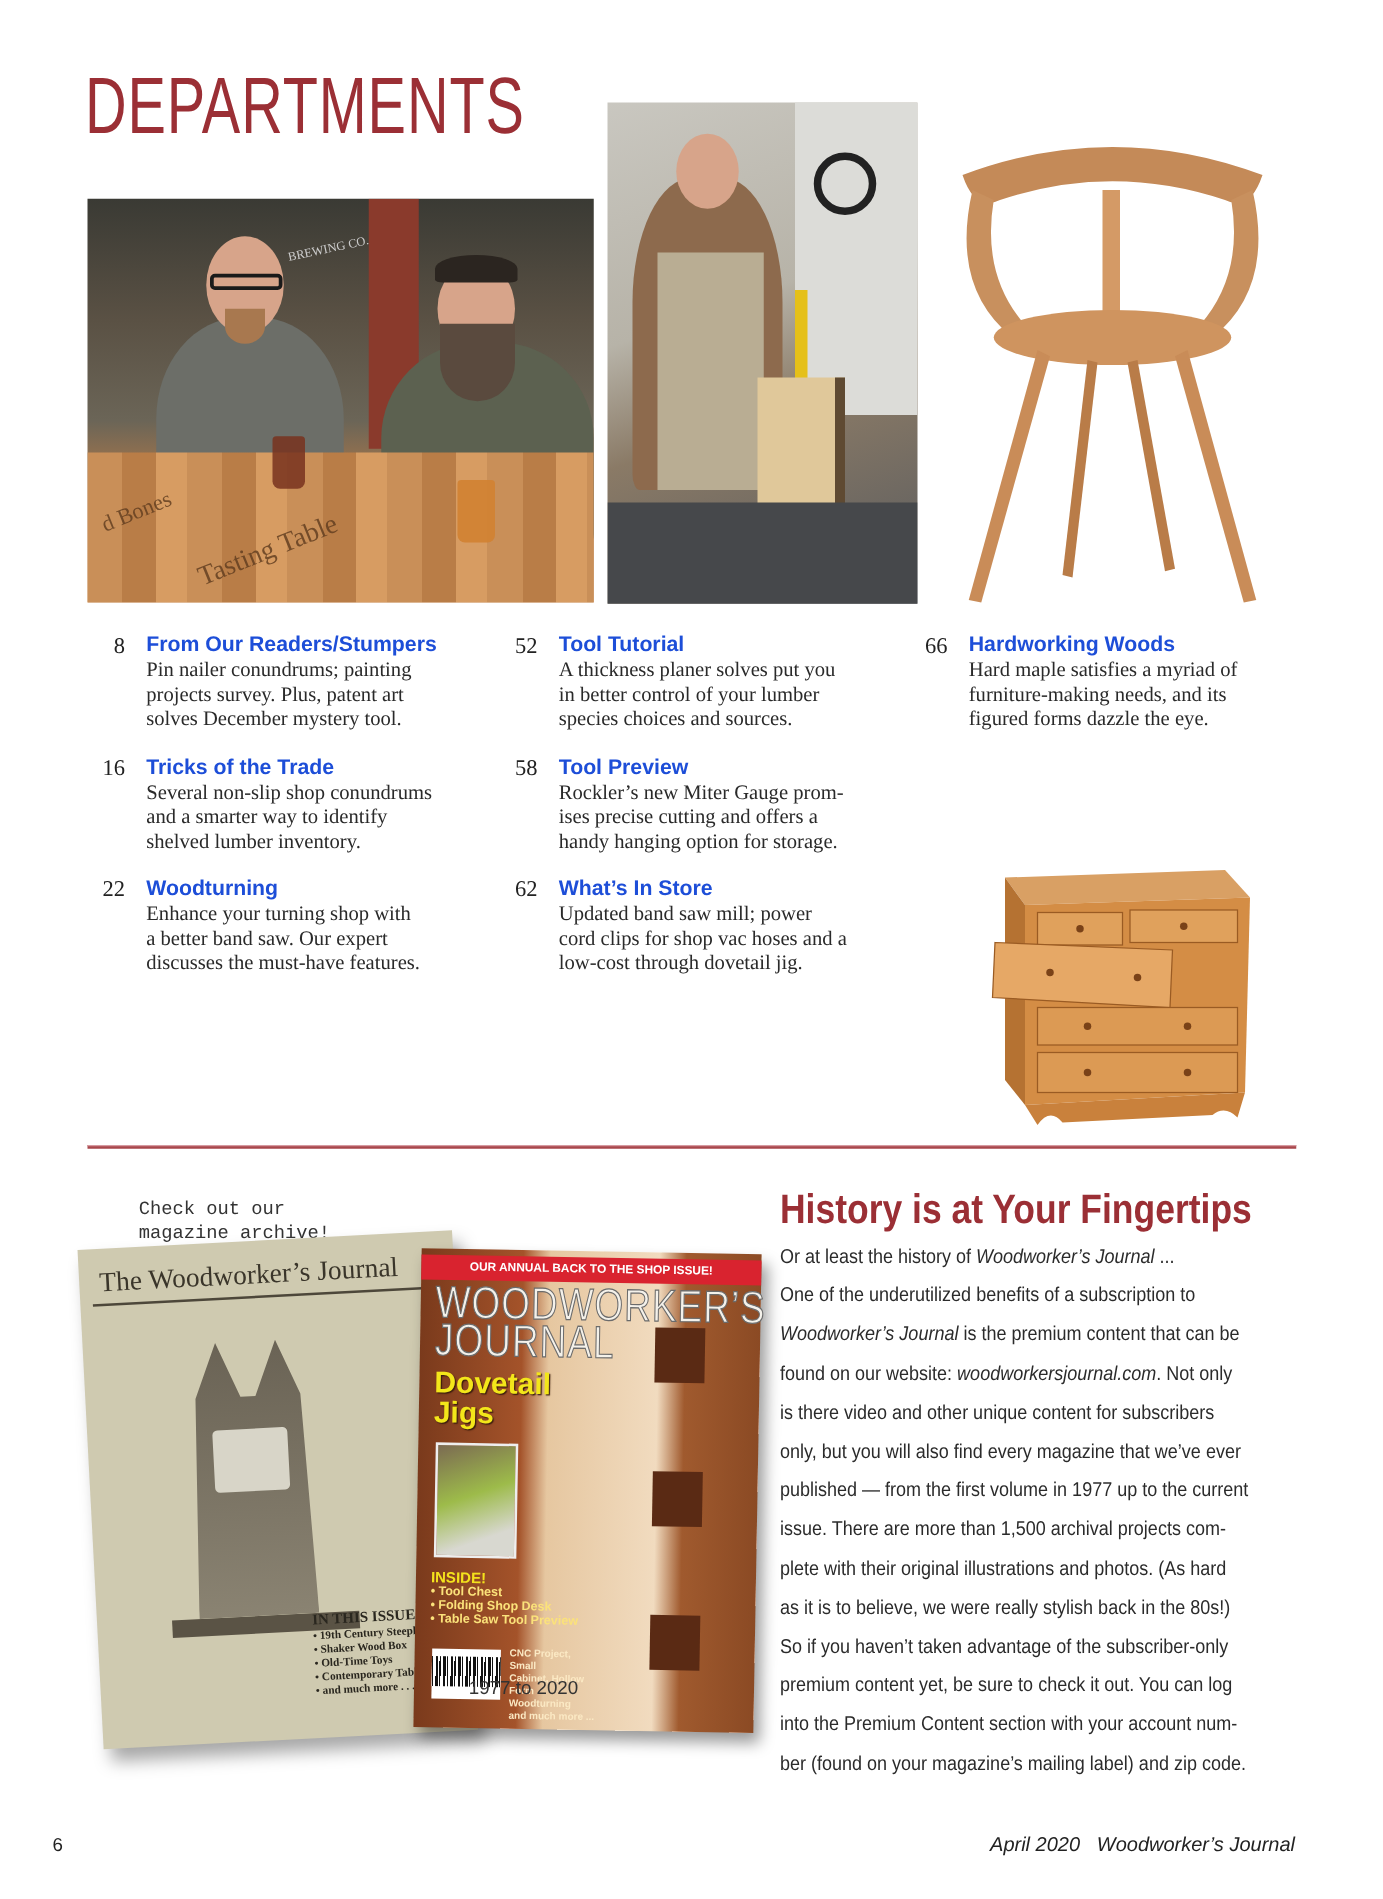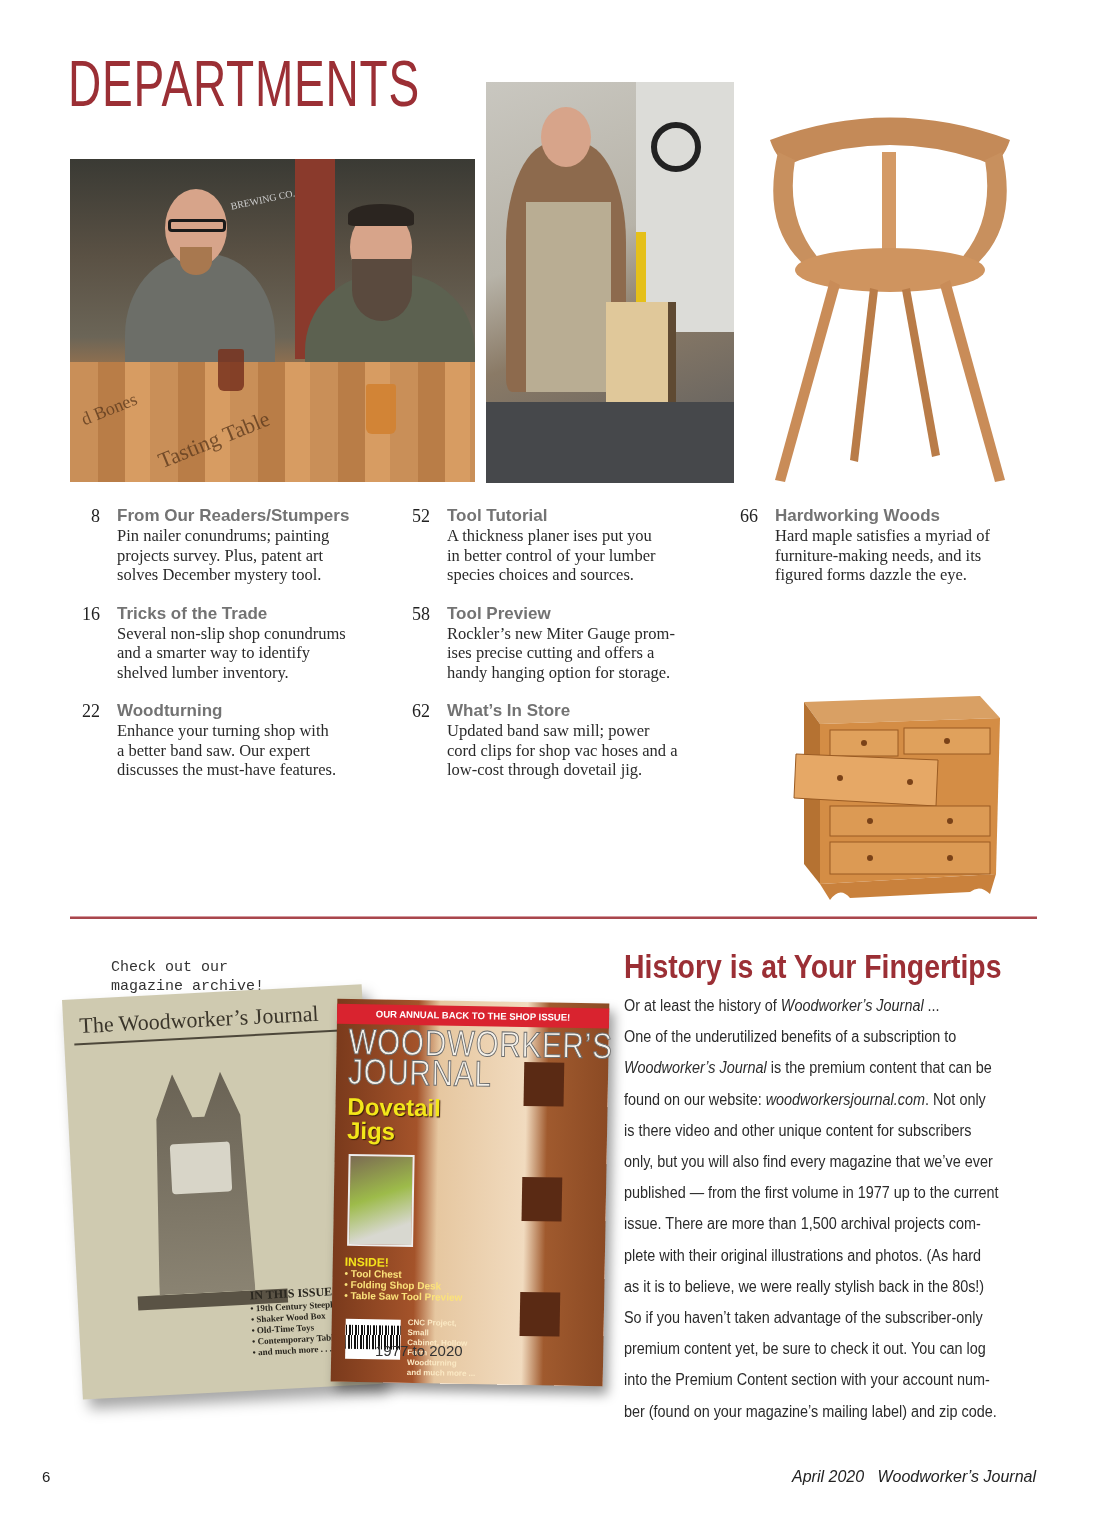--- a/index.html
+++ b/index.html
@@ -34,21 +34,21 @@
 
   
   .dept-col { position: absolute; top: 506px; width: 320px; }
   .dept-col.c1 { left: 70px; }
   .dept-col.c2 { left: 400px; }
   .dept-col.c3 { left: 728px; }
   .dept-entry { position: relative; padding-left: 47px; margin-bottom: 19px; }
   .dept-num { position: absolute; left: 0; top: 0; width: 30px; text-align: right;
     font-family: "Liberation Serif", serif; font-size: 18px; color: #222; line-height: 20px; }
   .dept-title { font-family: "Liberation Sans Narrow", "Liberation Sans", sans-serif; font-weight: 700;
-    font-size: 17px; color: #737373; line-height: 20px; display: block; }
+    font-size: 17px; color: #1d4ed8; line-height: 20px; display: block; }
   .dept-desc { font-family: "Liberation Serif", serif; font-size: 16.5px; line-height: 19.5px; color: #2a2a2a; display: block; }
 
   .divider { position: absolute; left: 70px; top: 916px; width: 967px; height: 3px;
     background: #a8474c; border-top: 1px solid #d69aa0; }
 
   .archive-caption { position: absolute; left: 111px; top: 958px;
     font-family: Liberation Mono, monospace; font-size: 15px; line-height: 19px; color: #333; }
   .years-caption { position: absolute; left: 375px; top: 1342px;
     font-family: Liberation Sans, sans-serif; font-size: 15px; color: #333; }
 
@@ -172,21 +172,21 @@
     <span class="dept-desc">Enhance your turning shop with</span>
     <span class="dept-desc">a better band saw. Our expert</span>
     <span class="dept-desc">discusses the must-have features.</span>
   </div>
 </div>
 
 <div class="dept-col c2">
   <div class="dept-entry">
     <span class="dept-num">52</span>
     <span class="dept-title">Tool Tutorial</span>
-    <span class="dept-desc">A thickness planer ises put you</span>
+    <span class="dept-desc">A thickness planer solves put you</span>
     <span class="dept-desc">in better control of your lumber</span>
     <span class="dept-desc">species choices and sources.</span>
   </div>
   <div class="dept-entry">
     <span class="dept-num">58</span>
     <span class="dept-title">Tool Preview</span>
     <span class="dept-desc">Rockler’s new Miter Gauge prom-</span>
     <span class="dept-desc">ises precise cutting and offers a</span>
     <span class="dept-desc">handy hanging option for storage.</span>
   </div>

